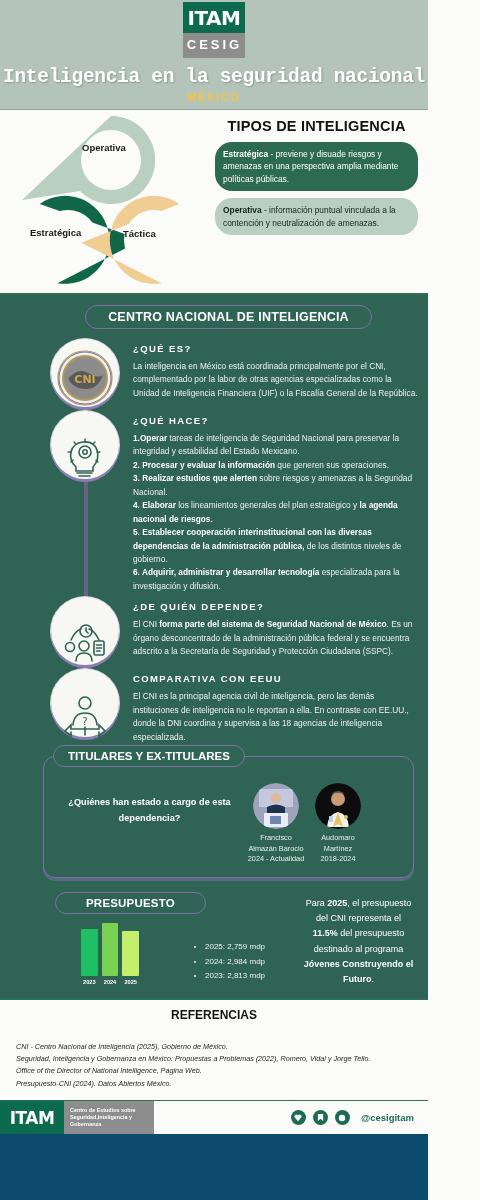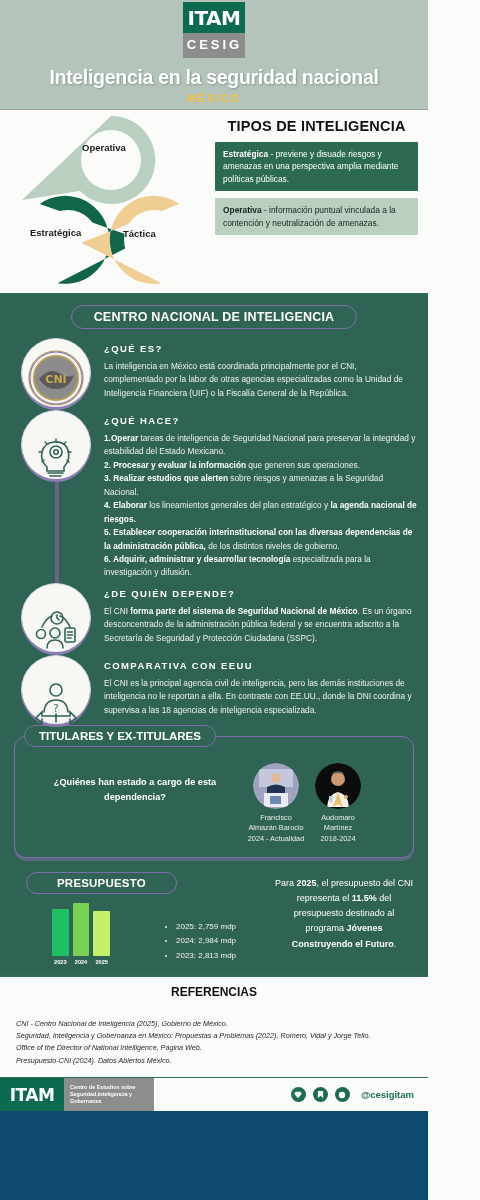--- a/index.html
+++ b/index.html
@@ -31,20 +31,21 @@
   .logo-bot {
     background: #8d8d8d; color: #ffffff;
     text-align: center; font-size: 13px; letter-spacing: 3px;
     padding: 4px 0 6px 1px; font-weight: 600;
   }
   .main-title {
     margin-top: 8px;
     color: #ffffff; font-size: 19.5px; font-weight: 800;
     letter-spacing: -0.3px;
     text-shadow: 1px 1px 2px rgba(80,100,90,.45);
+    font-family: Liberation Mono, monospace;
   }
   .sub-title {
     margin-top: 3px;
     color: #f7c33b; font-size: 10.5px; font-weight: 800; letter-spacing: 2px;
   }
 
   
   .tipos {
     position: relative; height: 185px; background: #fbfcfa;
     display: flex; align-items: flex-start;
@@ -58,28 +59,28 @@
   }
   .venn-label.operativa { left: 82px; top: 32px; }
   .venn-label.estrategica { left: 30px; top: 117px; }
   .venn-label.tactica { left: 123px; top: 118px; }
 
   .tipos-right { flex: 1; padding: 8px 10px 0 0; }
   .tipos-title {
     text-align: center; font-size: 14.5px; font-weight: 800; color: #111;
     margin-bottom: 8px; letter-spacing: .2px;
   }
-  .tbox { border-radius: 1px; padding: 6px 8px; margin-bottom: 7px; font-size: 8.4px; line-height: 1.48; }
+  .tbox { border-radius: 17px; padding: 6px 8px; margin-bottom: 7px; font-size: 8.4px; line-height: 1.48; }
   .tbox b { font-weight: 800; }
   .tbox.estrategica { background: #2d6a52; color: #ffffff; }
   .tbox.operativa   { background: #b9cfc0; color: #16231d; }
   .tbox.tactica     { background: #f1d098; color: #1b1a12; }
 
   
-  .body-green { position: relative; background: #2f6354; padding-bottom: 10px; }
+  .body-green { position: relative; background: #2f6354; padding-bottom: 10px; padding-left: 29px; }
 
   .pill {
     display: inline-block;
     border: 1.6px solid #7b6fa6; border-radius: 13px;
     color: #ffffff; font-size: 12.5px; font-weight: 700;
     padding: 4px 22px; letter-spacing: .2px;
     background: transparent;
   }
   .pill-row { text-align: center; padding: 10px 0 4px 0; }
 

